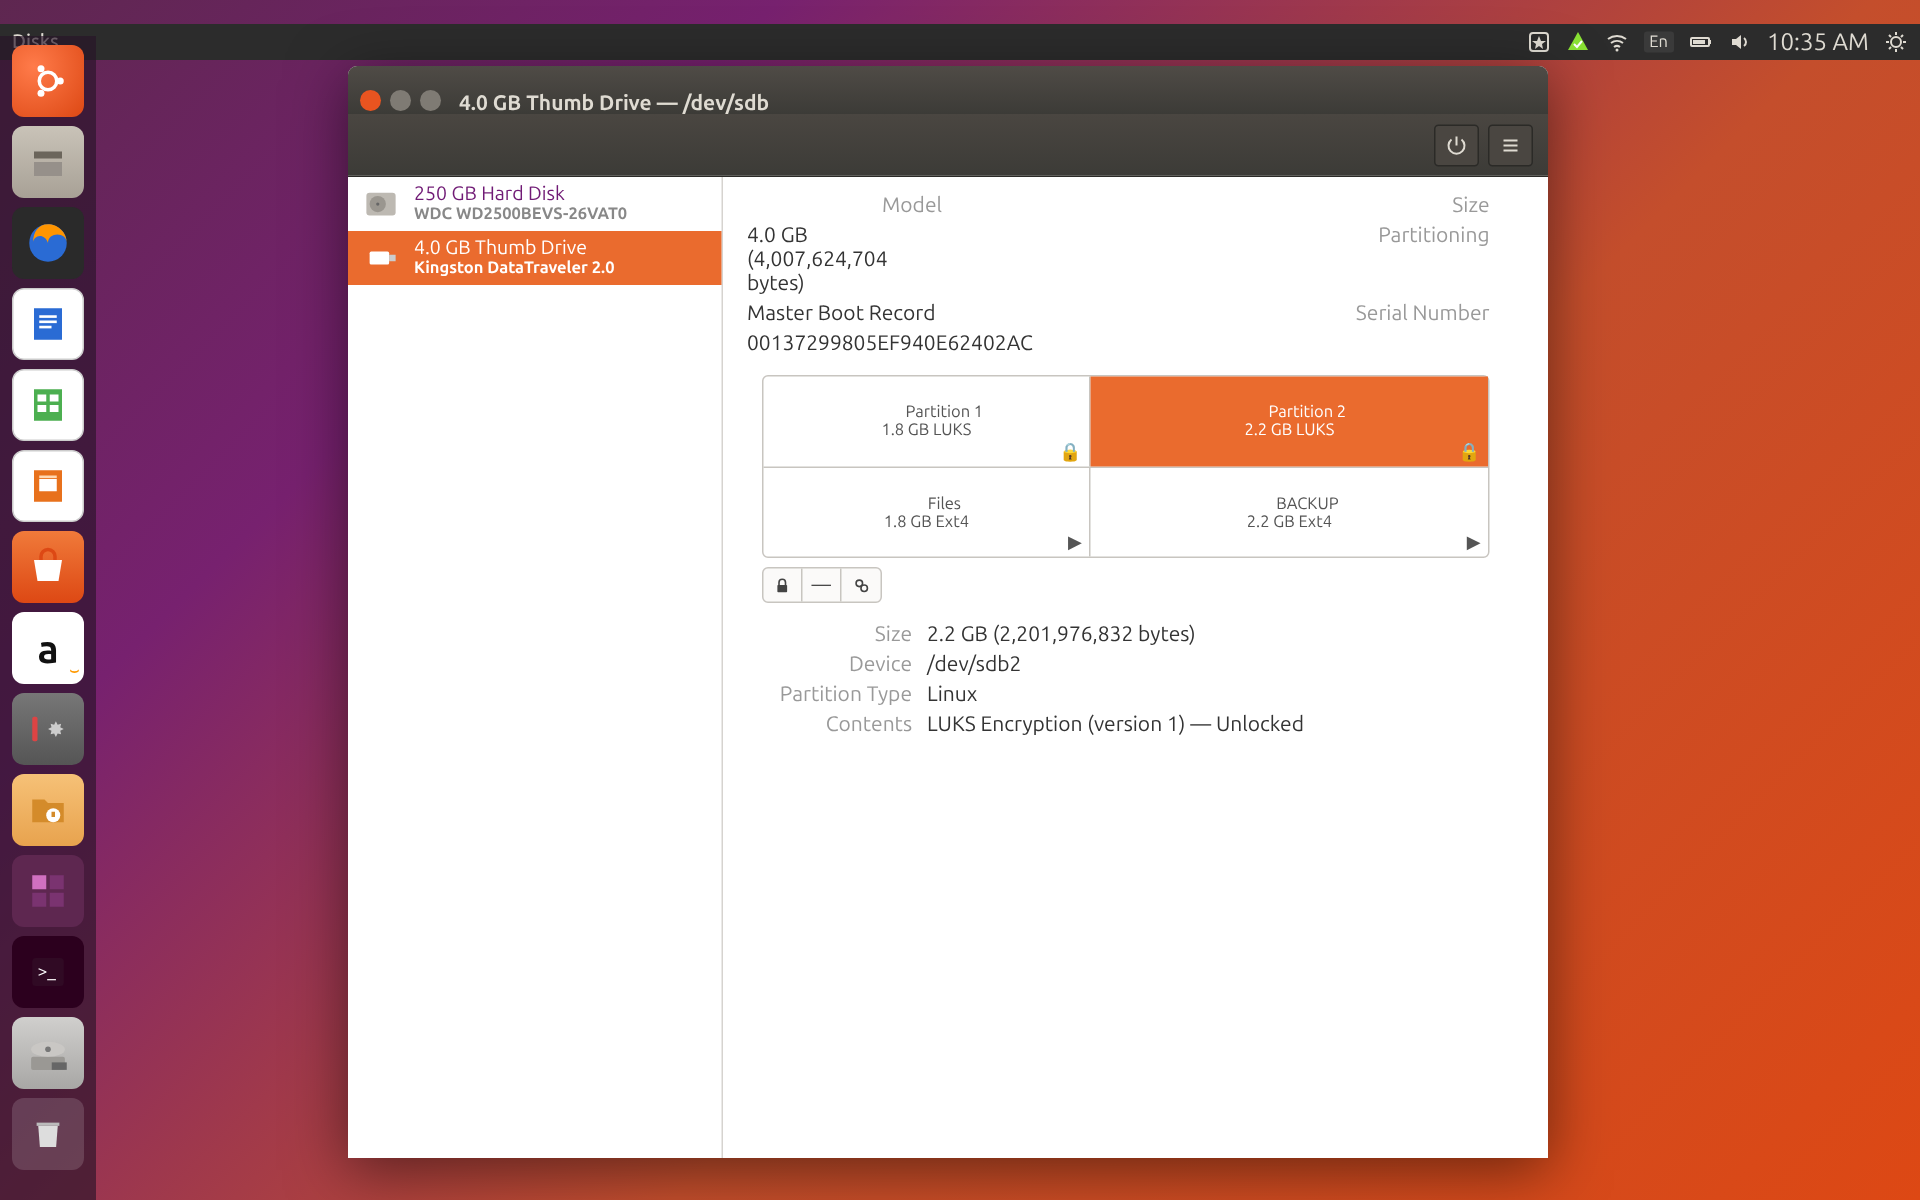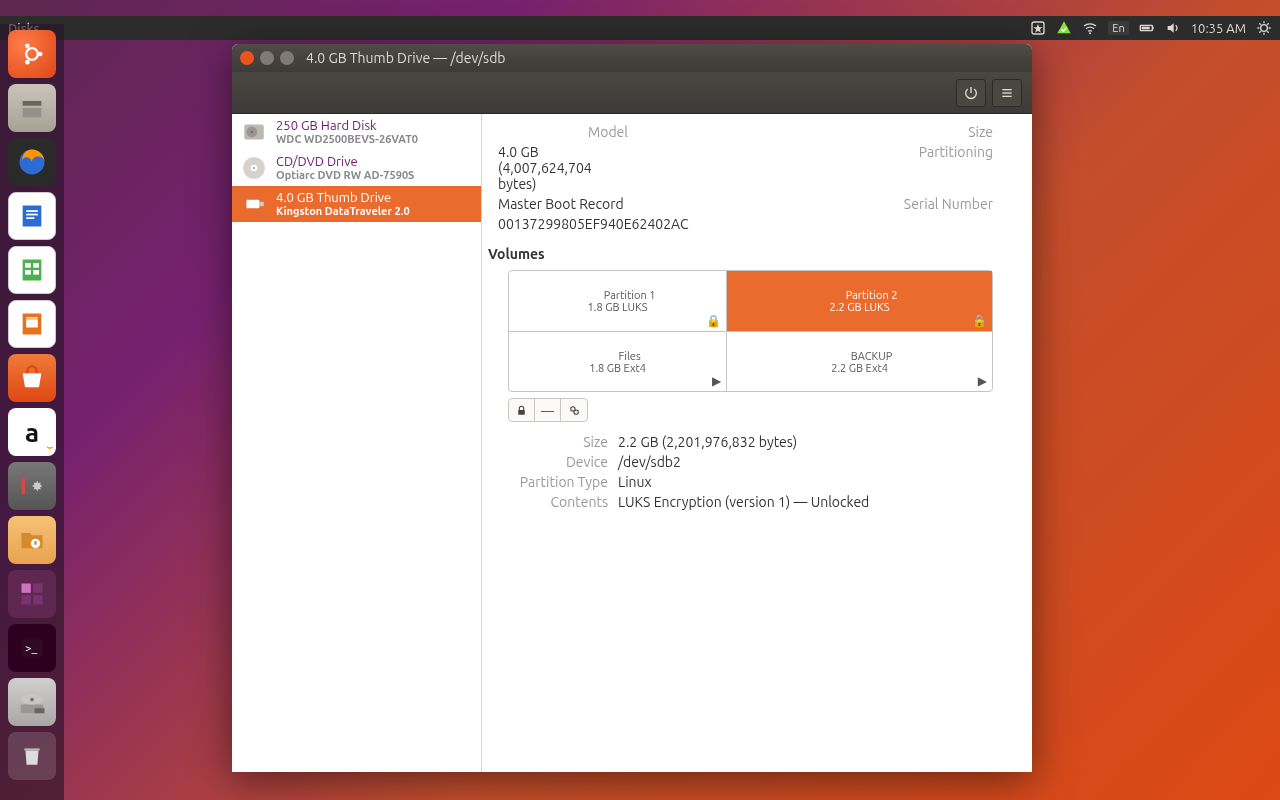--- a/index.html
+++ b/index.html
@@ -27,21 +27,21 @@
   .tile.settings { background: linear-gradient(#777,#555); }
   .tile.folder { background: linear-gradient(#f6c177,#e8a34e); }
   .tile.overview { background: #5e2750; }
   .tile.terminal { background: #2c001e; }
   .tile.disks { background: linear-gradient(#d0cfcd,#a8a7a5); }
   .tile.trash { background: rgba(255,255,255,0.15); }
   .tile .mini { font-size: 10px; position:absolute; bottom:3px; right:3px; }
   
   
   .window { position: absolute; top: 44px; left: 232px; width: 800px; height: 728px; background: #f2f1f0; border-radius: 6px 6px 0 0; box-shadow: 0 8px 40px rgba(0,0,0,0.5); overflow: hidden; display: flex; flex-direction: column; }
-  .titlebar { height: 28px; background: linear-gradient(#4f4b46,#3c3b37); display: flex; align-items: center; padding: 0 8px; color: #dfdbd2; font-size: 14px; font-weight: 400; }
+  .titlebar { height: 28px; background: linear-gradient(#4f4b46,#3c3b37); display: flex; align-items: flex-start; padding: 16px 8px; color: #dfdbd2; font-size: 14px; font-weight: 700; }
   .win-btn { width: 14px; height: 14px; border-radius: 50%; margin-right: 6px; display:inline-block; }
   .win-close { background: #e95420; }
   .win-min { background: #7f7b74; }
   .win-max { background: #7f7b74; }
   .titlebar .title { margin-left: 6px; }
   
   .toolbar { height: 42px; background: linear-gradient(#4a4641,#3c3b37); display: flex; align-items: center; justify-content: flex-end; padding: 0 10px; gap: 6px; border-bottom: 1px solid #2b2a27;}
   .tb-btn { width: 30px; height: 28px; background: #4a4641; border: 1px solid #2b2a27; border-radius: 3px; display: flex; align-items: center; justify-content: center; }
   .tb-btn svg { width: 16px; height: 16px; fill: #dfdbd2; }
   
@@ -105,21 +105,21 @@
         <rect x="4" y="10" width="12" height="4" fill="#dfdbd2"></rect>
         <rect x="20" y="10" width="2" height="4" fill="#dfdbd2"></rect>
       </svg>
     </span>
   <span class="indicator">
       <svg viewBox="0 0 24 24">
         <path d="M4 9v6h4l5 4V5L8 9H4z"></path>
         <path d="M16 8a5 5 0 010 8" stroke="#dfdbd2" stroke-width="2" fill="none"></path>
       </svg>
     </span>
-  <span class="indicator" style="font-size:13px;">10:35 AM</span>
+  <span class="indicator" style="font-size:16px;">10:35 AM</span>
   <span class="indicator">
       <svg viewBox="0 0 24 24">
         <circle cx="12" cy="12" r="5" fill="none" stroke="#dfdbd2" stroke-width="2"></circle>
         <path d="M12 2v3M12 19v3M2 12h3M19 12h3M5 5l2 2M17 17l2 2M5 19l2-2M17 7l2-2" stroke="#dfdbd2" stroke-width="2"></path>
       </svg>
     </span>
 </div>
 
 <div class="launcher">
   <div class="tile ubuntu">
@@ -246,33 +246,20 @@
               <rect x="3" y="5" width="18" height="14" rx="2" fill="#bdb9b2"></rect>
               <circle cx="10" cy="12" r="5" fill="#9a968f"></circle>
               <circle cx="10" cy="12" r="1" fill="#666"></circle>
             </svg>
           </span>
         <span class="txt">
             <span class="name">250 GB Hard Disk</span>
             <span class="sub">WDC WD2500BEVS-26VAT0</span>
           </span>
       </div>
-      <div class="dev">
-        <span class="icon">
-            <svg viewBox="0 0 24 24">
-              <circle cx="12" cy="12" r="10" fill="#d6d2cb"></circle>
-              <circle cx="12" cy="12" r="3" fill="#fff"></circle>
-              <circle cx="12" cy="12" r="1" fill="#999"></circle>
-            </svg>
-          </span>
-        <span class="txt">
-            <span class="name">CD/DVD Drive</span>
-            <span class="sub">Optiarc DVD RW AD-7590S</span>
-          </span>
-      </div>
       <div class="dev sel">
         <span class="icon">
             <svg viewBox="0 0 24 24">
               <rect x="5" y="8" width="12" height="8" rx="1" fill="#fff"></rect>
               <rect x="17" y="10" width="4" height="4" fill="#ccc"></rect>
             </svg>
           </span>
         <span class="txt">
             <span class="name">4.0 GB Thumb Drive</span>
             <span class="sub">Kingston DataTraveler 2.0</span>
@@ -282,21 +269,20 @@
     <div class="detail">
       <div class="kv">
         <div class="k">Model</div>
         <div class="k">Size</div>
           <div>4.0 GB (4,007,624,704 bytes)</div>
         <div class="k">Partitioning</div>
           <div>Master Boot Record</div>
         <div class="k">Serial Number</div>
           <div>00137299805EF940E62402AC</div>
       </div>
-      <div class="section-title">Volumes</div>
       <div class="volumes-box">
         <div class="vol-row">
           <div class="vol-cell" style="flex:0.82">
             <span class="pname">Partition 1</span>
             <span>1.8 GB LUKS</span>
             <span class="corner">🔒</span>
           </div>
           <div class="vol-cell sel">
             <span class="pname">Partition 2</span>
             <span>2.2 GB LUKS</span>

